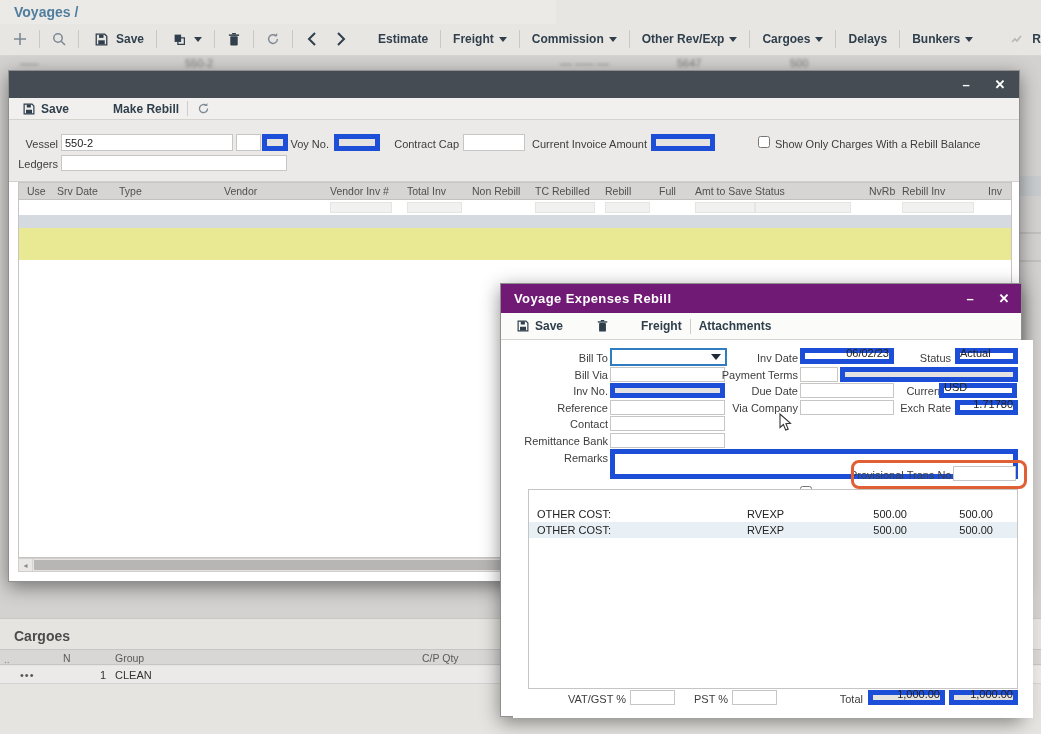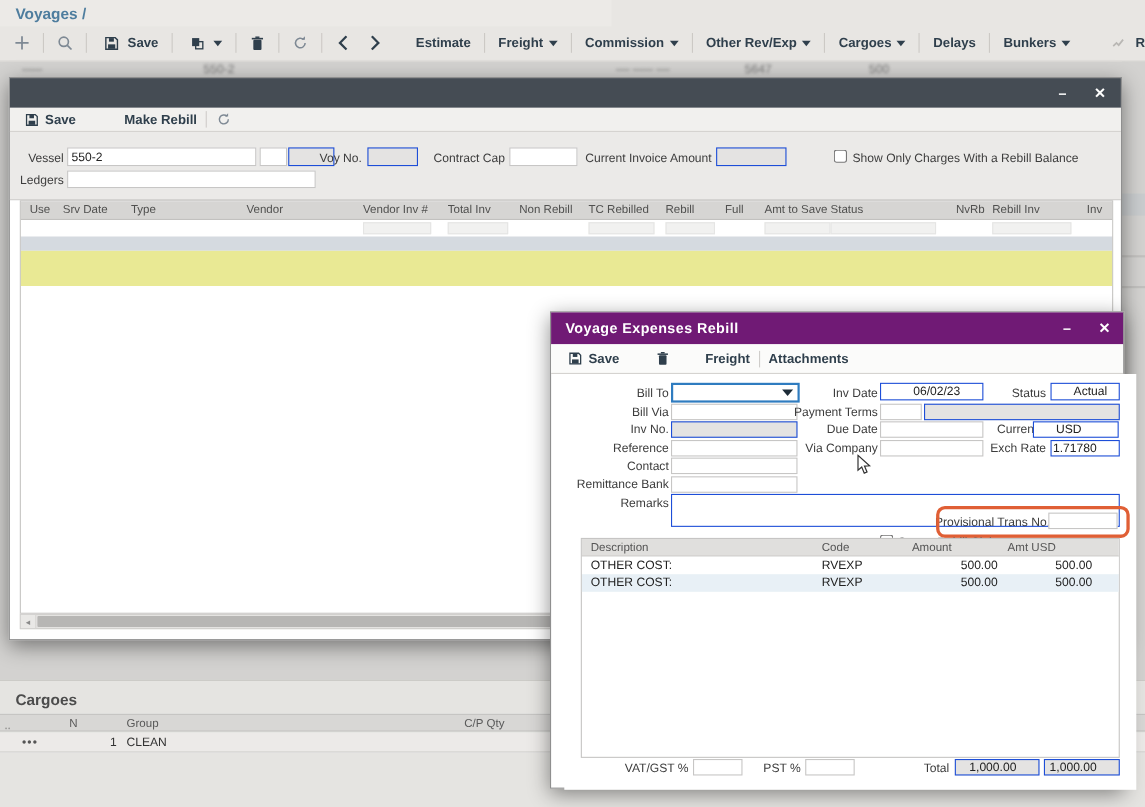--- a/index.html
+++ b/index.html
@@ -31,22 +31,22 @@
   .cargoes-title { position:absolute; left:14px; top:9px; font-size:14px; font-weight:bold; color:#4c4c4c; }
   .cargo-header { position:absolute; left:0; top:30px; width:1041px; height:16px; background:#d8d7d5; border-top:1px solid #c6c5c3; border-bottom:1px solid #c6c5c3; }
   .cargo-header span { position:absolute; top:2px; font-size:10.5px; color:#5a5a5a; }
   .cargo-row { position:absolute; left:0; top:47px; width:1041px; height:18px; background:#eceae8; border-bottom:1px solid #d4d3d1; }
   .cargo-row span { position:absolute; top:3px; font-size:11px; color:#333; }
   
   .lbl { position:absolute; font-size:11px; color:#3d3d3d; text-align:right; white-space:nowrap; }
   .lbl.left { text-align:left; }
   .inp { position:absolute; background:#fff; border:1px solid #c7c6c5; font-size:11px; color:#222;
          padding:0 3px; height:15px; line-height:13px; font-family:"Liberation Sans", sans-serif; }
-  .box { position:absolute; background:#fff; border:1px solid #1d4ed8; font-size:11px; color:#222;
-         display:flex; align-items:center; padding:0 20px; }
+  .box { position:absolute; background:#fff; border:5px solid #1d4ed8; font-size:11px; color:#222;
+         display:flex; align-items:flex-end; padding:0 0; }
   .box.ro { background:#e4e3e2; }
   .box.right { justify-content:flex-end; }
   .chk { position:absolute; width:12px; height:12px; }
   
   .modal { position:absolute; background:#fff; border:1px solid #8f8f8f; box-shadow:0 5px 18px rgba(0,0,0,0.45); }
   .m-header { position:absolute; left:0; top:0; width:100%; display:flex; align-items:center; }
   .m-title { font-size:13px; font-weight:bold; color:#fff; letter-spacing:0.4px; padding-left:13px; }
   .win-btn { position:absolute; top:0; width:26px; height:100%; display:flex; align-items:center; justify-content:center;
              color:#fff; font-size:13px; font-weight:bold; cursor:pointer; }
   .m-toolbar { position:absolute; left:0; width:100%; display:flex; align-items:center; gap:8px; border-bottom:1px solid #d5d3d0; }
@@ -392,26 +392,20 @@
         </div>
 
       <span class="lbl" style="left:337px; top:129px; width:100px">Provisional Trans No.</span>
       <input class="inp" style="left: 440px; top: 126px; width: 63px;">
       <div class="orange-annot"></div>
 
       <input type="checkbox" class="chk" style="left: 287px; top: 146px;">
       <span class="lbl left" style="left:303px; top:147px">Create Rebill Claim</span>
 
       <div class="m2-grid">
-        <div class="m2-grid-header">
-          <span style="left:8px">Description</span>
-          <span style="left:218px">Code</span>
-          <span style="left:300px">Amount</span>
-          <span style="left:387px">Amt USD</span>
-        </div>
         <div class="m2-grid-row" style="top:16px; background:#fff">
           <span style="left:8px">OTHER COST:</span>
           <span style="left:218px">RVEXP</span>
           <span class="num" style="left:290px; width:88px">500.00</span>
           <span class="num" style="left:380px; width:84px">500.00</span>
         </div>
         <div class="m2-grid-row" style="top:32px; background:#e8f0f6">
           <span style="left:8px">OTHER COST:</span>
           <span style="left:218px">RVEXP</span>
           <span class="num" style="left:290px; width:88px">500.00</span>

